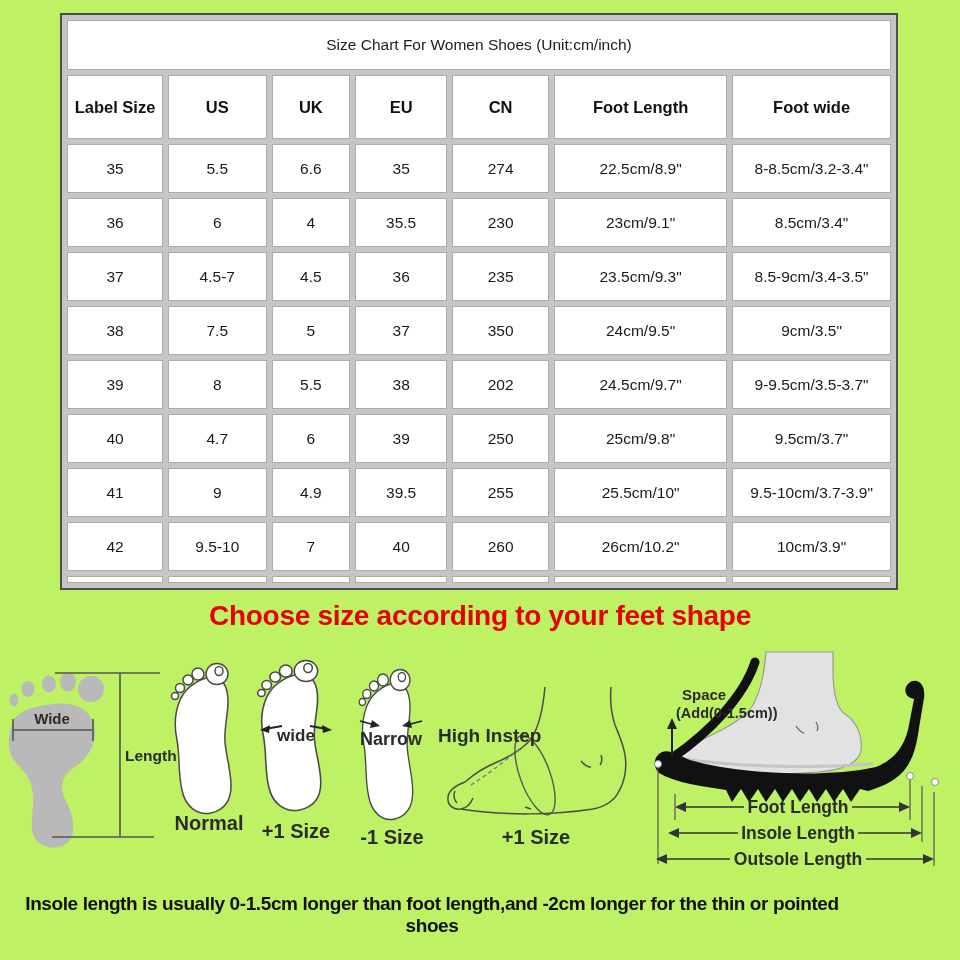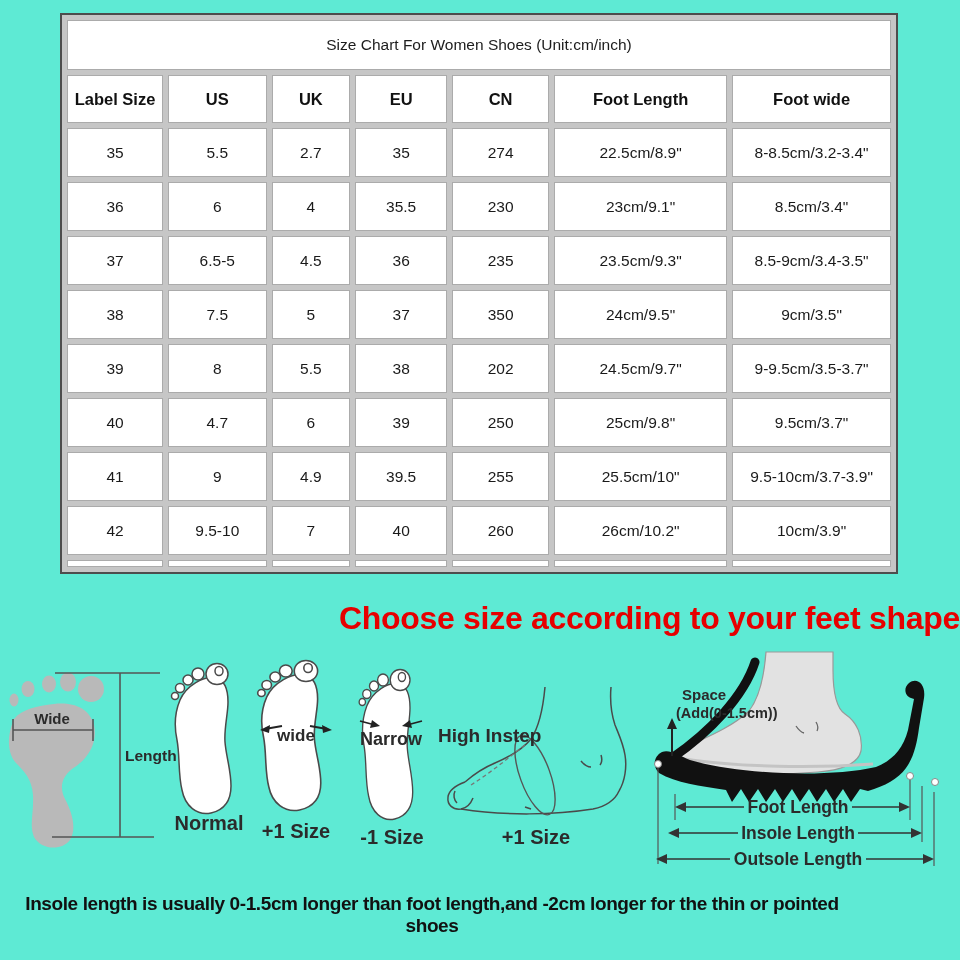--- a/index.html
+++ b/index.html
@@ -1,35 +1,35 @@
 <!DOCTYPE html>
 <html style="--label-red: #cc1111; --heading-red: #e60000; --title-bg: #c9c9c9;"><head>
 <meta charset="utf-8">
 <style>
   html,body{margin:0;padding:0;background:#fff;}
-  .page{position:relative;width:960px;height:960px;background:#5eead4;overflow:hidden;
+  .page{position:relative;width:960px;height:960px;background:#bef264;overflow:hidden;
         font-family:"Liberation Sans",sans-serif;color:#1a1a1a;}
 
   
   table.size-chart{position:absolute;left:60px;top:13px;width:838px;
     border-collapse:separate;border-spacing:5px;background:#c6c6c6;
     border:2px solid #4d4d4d;table-layout:fixed;}
   table.size-chart td,table.size-chart th{background:#fff;border:1px solid #ababab;
     text-align:center;vertical-align:middle;font-size:15.5px;font-weight:400;
     padding:0;box-sizing:border-box;}
   td.title{background:var(--title-bg,#c9c9c9);border:1px solid #c2c2c2;height:50px;
     font-size:17px;color:#1c1c1c;}
-  tr.hdr th{height:48px;font-size:16.5px;font-weight:700;color:#111;}
+  tr.hdr th{height:64px;font-size:16.5px;font-weight:700;color:#111;}
   th.label-size{color:var(--label-red,#cc1111);}
   tr.data-row td{height:49px;}
   tr.sliver td{height:7px;}
 
   
-  .heading{position:absolute;left:0;top:600px;width:960px;text-align:right;
-    font-size:32px;font-weight:700;letter-spacing:-.3px;
+  .heading{position:absolute;left:0;top:600px;width:960px;text-align:center;
+    font-size:28px;font-weight:700;letter-spacing:-.3px;
     color:var(--heading-red,#e60000);z-index:5;}
 
   
   .guide{position:absolute;left:0;top:650px;width:960px;height:240px;}
   .guide svg{position:absolute;overflow:visible;}
   .cap{position:absolute;text-align:center;font-size:20px;font-weight:700;color:#2b2b2b;}
   text{font-family:"Liberation Sans",sans-serif;fill:#2b2b2b;}
 
   
   .footnote{position:absolute;left:0;top:893px;width:864px;text-align:center;
@@ -61,38 +61,38 @@
         <th>EU</th>
         <th>CN</th>
         <th>Foot Length</th>
         <th>Foot wide</th>
       </tr>
     </thead>
     <tbody>
       <tr class="data-row">
           <td>35</td>
           <td>5.5</td>
-          <td>2.7</td>
+          <td>6.6</td>
           <td>35</td>
           <td>274</td>
           <td>22.5cm/8.9"</td>
           <td>8-8.5cm/3.2-3.4"</td>
         </tr>
         <tr class="data-row">
           <td>36</td>
           <td>6</td>
           <td>4</td>
           <td>35.5</td>
           <td>230</td>
           <td>23cm/9.1"</td>
           <td>8.5cm/3.4"</td>
         </tr>
         <tr class="data-row">
           <td>37</td>
-          <td>6.5-5</td>
+          <td>4.5-7</td>
           <td>4.5</td>
           <td>36</td>
           <td>235</td>
           <td>23.5cm/9.3"</td>
           <td>8.5-9cm/3.4-3.5"</td>
         </tr>
         <tr class="data-row">
           <td>38</td>
           <td>7.5</td>
           <td>5</td>

